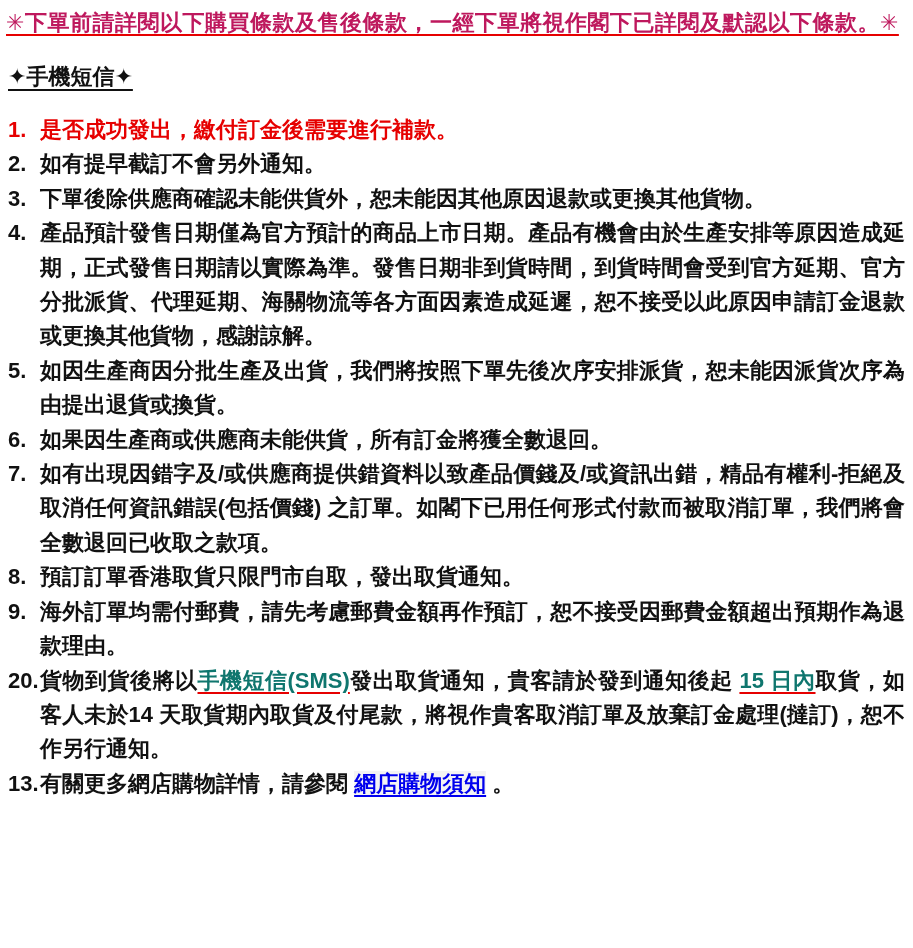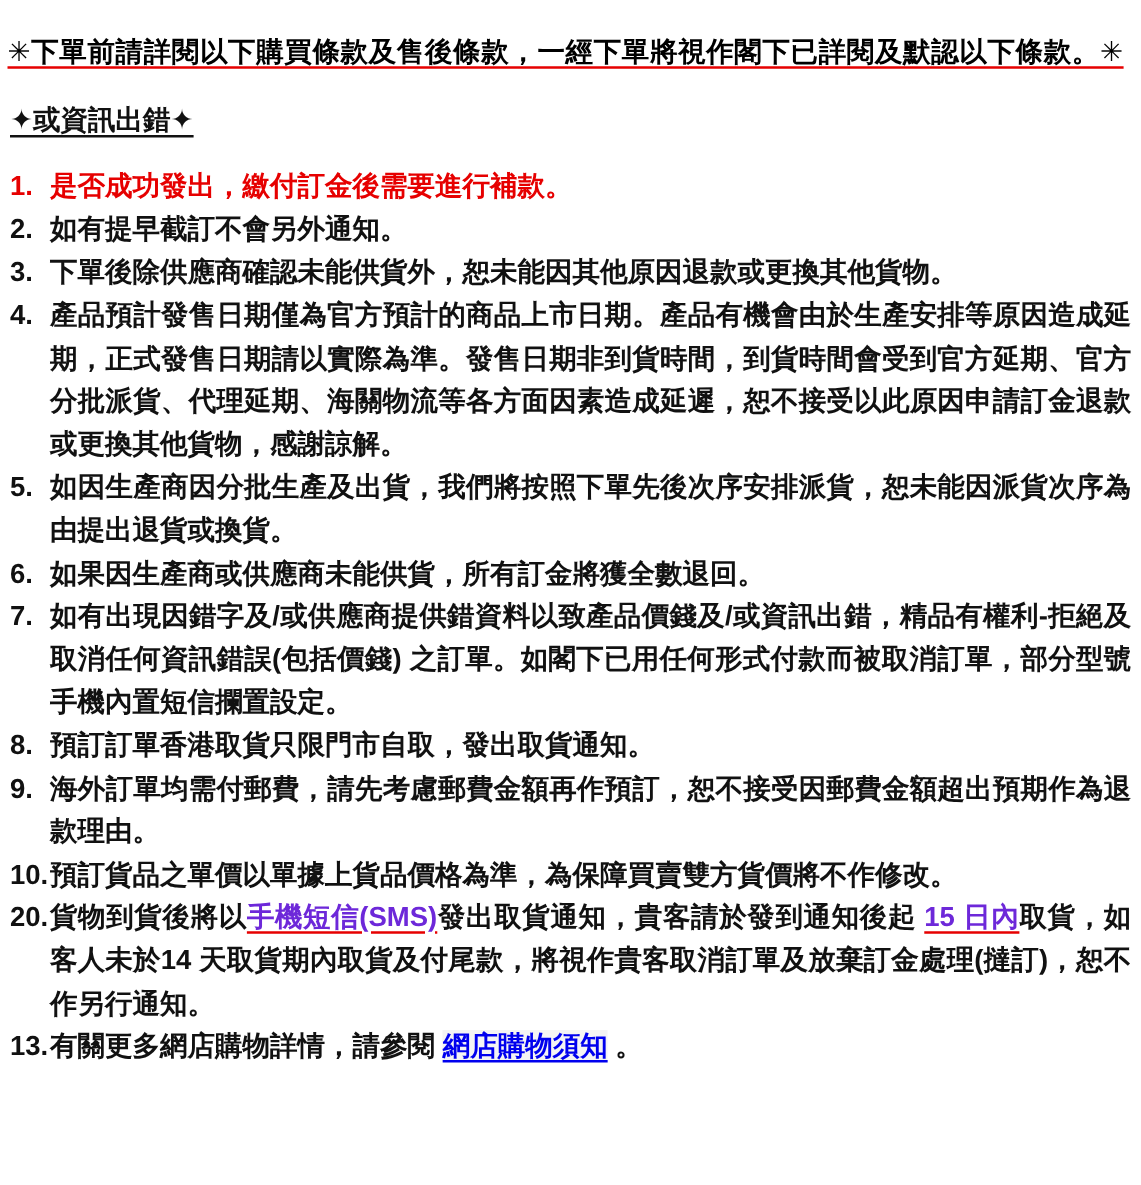--- a/index.html
+++ b/index.html
@@ -14,28 +14,27 @@
     font-family: "Liberation Sans", "DejaVu Sans", sans-serif;
     font-weight: 700;
     color: #111111;
     -webkit-font-smoothing: antialiased;
   }
   .doc {
     padding: 8px 8px 0 6px;
     box-sizing: border-box;
   }
   .warning-header {
-    color: #000000;
+    color: #be185d;
     font-size: 22px;
     line-height: 30px;
     text-decoration: underline;
     text-decoration-color: #e60000;
     text-underline-offset: 4px;
     letter-spacing: 0.5px;
-    margin-top: 19px;
   }
   .section-title {
     display: inline-block;
     margin-top: 24px;
     margin-left: 2px;
     font-size: 22px;
     color: #111111;
     text-decoration: underline;
     text-underline-offset: 5px;
   }
@@ -52,42 +51,42 @@
     flex: 0 0 34px;
     padding-left: 2px;
     box-sizing: border-box;
   }
   .term .content {
     flex: 1;
     text-align: justify;
   }
   .term.red { color: #e60000; }
   .red-underline {
-    color: #6d28d9;
+    color: #0f766e;
     text-decoration: underline;
     text-decoration-color: #e60000;
     text-underline-offset: 4px;
   }
   .guide-link {
     color: #0000ee;
     text-decoration: underline;
     text-underline-offset: 4px;
     background: #f4f4f4;
     cursor: pointer;
   }
 </style>
 </head>
 <body>
 
 <div class="doc">
 
   <div class="warning-header">✳下單前請詳閱以下購買條款及售後條款，一經下單將視作閣下已詳閱及默認以下條款。✳</div>
 
   <div>
-    <span class="section-title">✦或資訊出錯✦</span>
+    <span class="section-title">✦手機短信✦</span>
   </div>
 
   <div class="terms-list">
 
     <div class="term red">
       <span class="num">1.</span>
       <span class="content">是否成功發出，繳付訂金後需要進行補款。</span>
     </div>
 
     <div class="term">
@@ -110,37 +109,33 @@
       <span class="content">如因生產商因分批生產及出貨，我們將按照下單先後次序安排派貨，恕未能因派貨次序為由提出退貨或換貨。</span>
     </div>
 
     <div class="term">
       <span class="num">6.</span>
       <span class="content">如果因生產商或供應商未能供貨，所有訂金將獲全數退回。</span>
     </div>
 
     <div class="term">
       <span class="num">7.</span>
-      <span class="content">如有出現因錯字及/或供應商提供錯資料以致產品價錢及/或資訊出錯，精品有權利-拒絕及取消任何資訊錯誤(包括價錢) 之訂單。如閣下已用任何形式付款而被取消訂單，部分型號手機內置短信攔置設定。</span>
+      <span class="content">如有出現因錯字及/或供應商提供錯資料以致產品價錢及/或資訊出錯，精品有權利-拒絕及取消任何資訊錯誤(包括價錢) 之訂單。如閣下已用任何形式付款而被取消訂單，我們將會全數退回已收取之款項。</span>
     </div>
 
     <div class="term">
       <span class="num">8.</span>
       <span class="content">預訂訂單香港取貨只限門市自取，發出取貨通知。</span>
     </div>
 
     <div class="term">
       <span class="num">9.</span>
       <span class="content">海外訂單均需付郵費，請先考慮郵費金額再作預訂，恕不接受因郵費金額超出預期作為退款理由。</span>
     </div>
 
-    <div class="term">
-      <span class="num">10.</span>
-      <span class="content">預訂貨品之單價以單據上貨品價格為準，為保障買賣雙方貨價將不作修改。</span>
-    </div>
 
     <div class="term">
       <span class="num">20.</span>
       <span class="content"><span>貨物到貨後將以</span><span class="red-underline">手機短信(SMS)</span><span>發出取貨通知，貴客請於發到通知後起 </span><span class="red-underline">15 日內</span><span>取貨，如客人未於14 天取貨期內取貨及付尾款，將視作貴客取消訂單及放棄訂金處理(撻訂)，恕不作另行通知。</span></span>
     </div>
 
 
     <div class="term">
       <span class="num">13.</span>
       <span class="content"><span>有關更多網店購物詳情，請參閱 </span><a class="guide-link">網店購物須知</a><span> 。</span></span>

